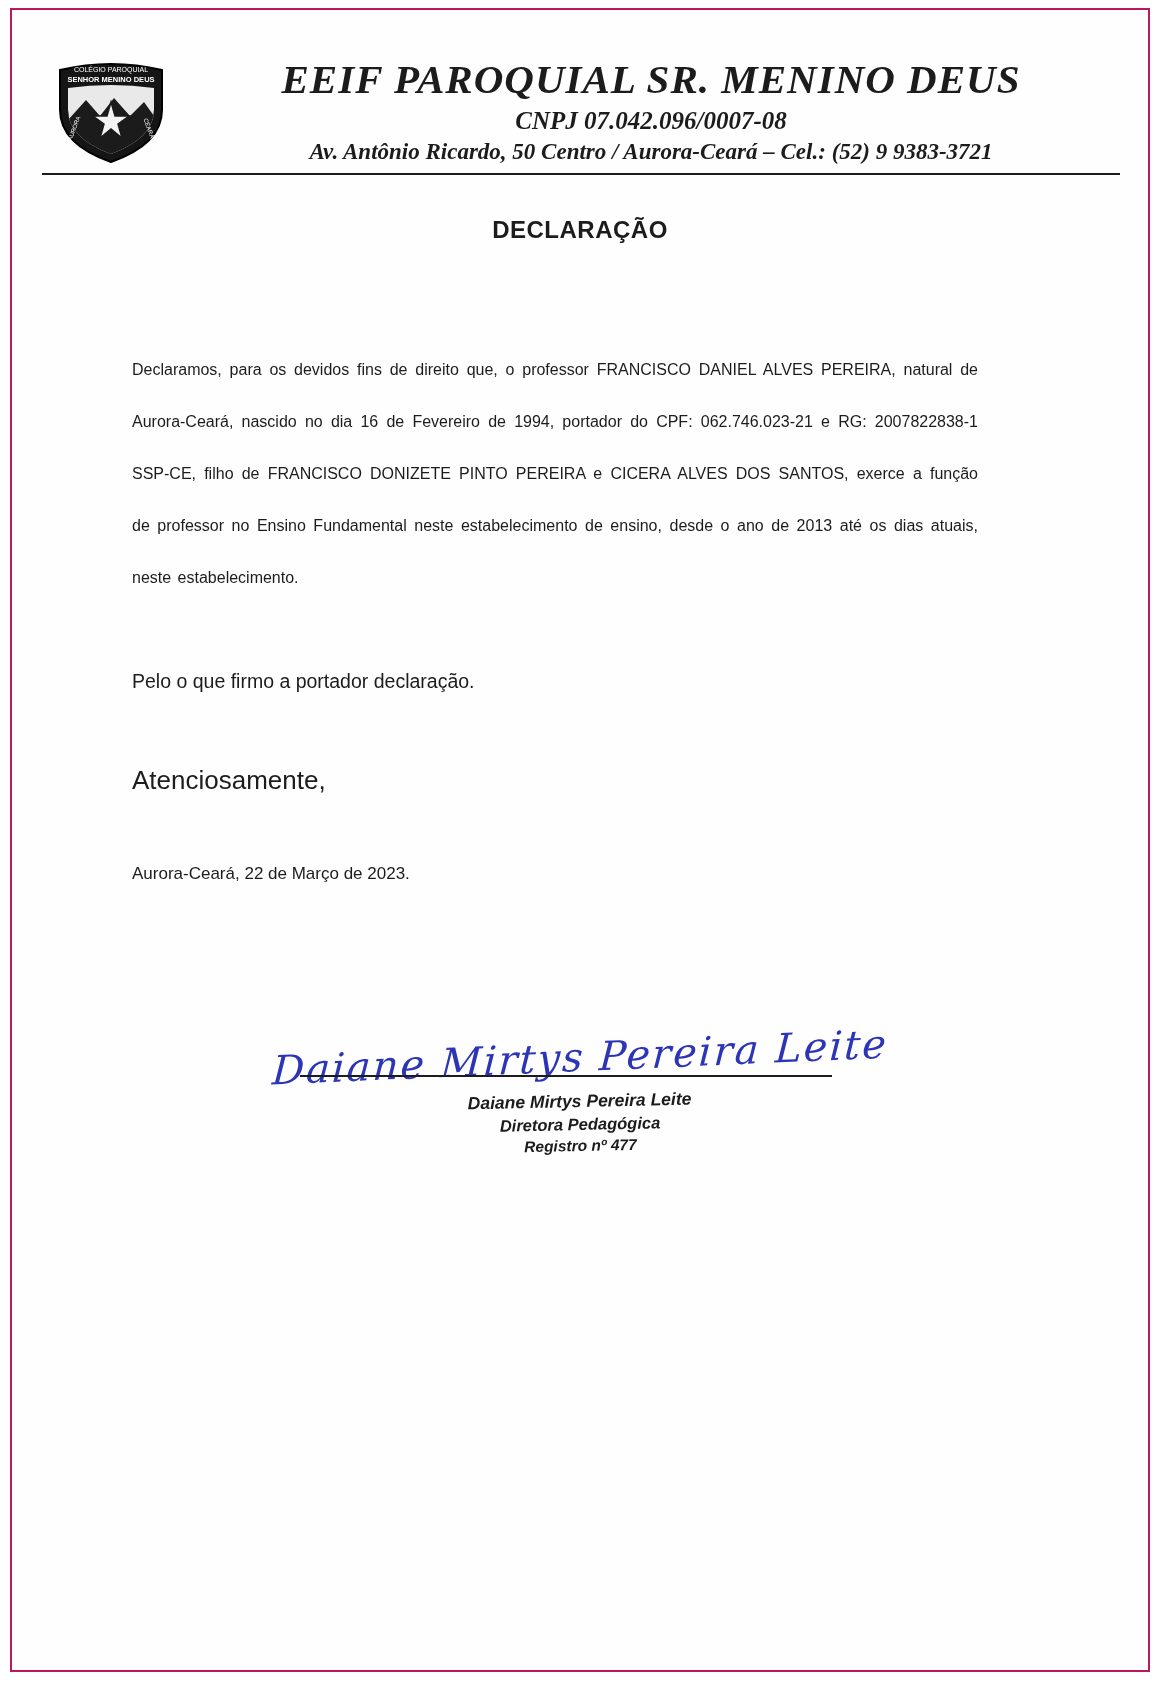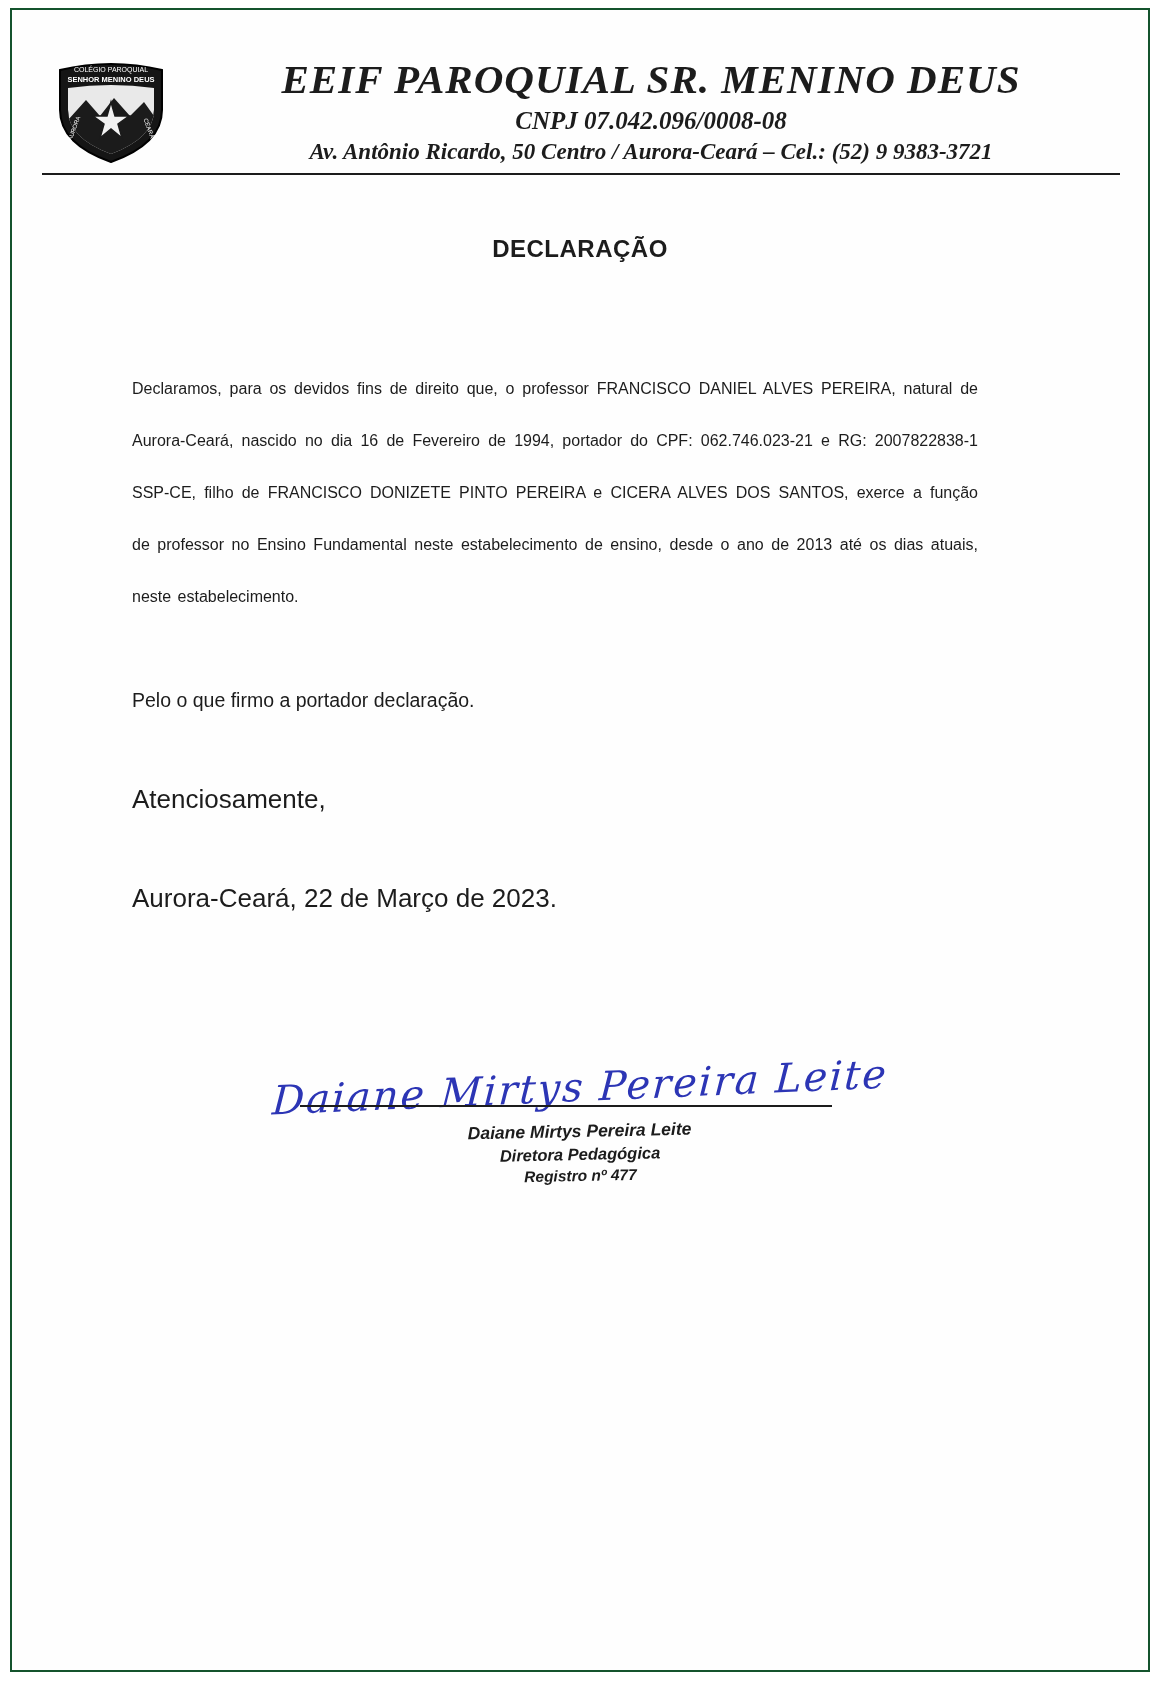--- a/index.html
+++ b/index.html
@@ -15,21 +15,21 @@
     background: #ffffff;
     overflow: hidden;
   }
   .page {
     position: absolute;
     left: 10px;
     top: 8px;
     width: 1140px;
     height: 1664px;
     box-sizing: border-box;
-    border: 2px solid #14532d;
+    border: 2px solid #be185d;
     background: #fefefe;
     color: #1c1c1c;
   }
 
   
   .header {
     display: flex;
     align-items: flex-start;
     padding: 48px 30px 0 40px;
   }
@@ -64,21 +64,21 @@
     border-top: 2.5px solid #1c1c1c;
     margin: 8px 28px 0 30px;
   }
 
   
   .doc-title {
     text-align: center;
     font-weight: bold;
     font-size: 24px;
     letter-spacing: 0.5px;
-    margin-top: 60px;
+    margin-top: 41px;
   }
   .content {
     margin: 0 170px 0 120px;
   }
   .body-par {
     margin-top: 100px;
     font-size: 16px;
     line-height: 52px;
     text-align: justify;
     word-spacing: 2px;
@@ -86,21 +86,21 @@
   .closing {
     margin-top: 66px;
     font-size: 19.5px;
   }
   .salutation {
     margin-top: 72px;
     font-size: 26px;
   }
   .date-line {
     margin-top: 68px;
-    font-size: 26px;
+    font-size: 17px;
   }
 
   
   .sig-block {
     margin-top: 150px;
     text-align: center;
   }
   .handwritten {
     display: inline-block;
     font-family: "DejaVu Serif", serif;
@@ -162,21 +162,21 @@
 
           <text x="59" y="14" text-anchor="middle" font-size="7" fill="#ffffff" font-family="Liberation Sans, sans-serif">COLÉGIO PAROQUIAL</text>
           <text x="59" y="24" text-anchor="middle" font-size="7.5" fill="#ffffff" font-weight="bold" font-family="Liberation Sans, sans-serif">SENHOR MENINO DEUS</text>
 
           <text x="24" y="71" text-anchor="middle" font-size="6" fill="#ffffff" font-family="Liberation Sans, sans-serif" transform="rotate(-70 24 71)">AURORA</text>
           <text x="95" y="71" text-anchor="middle" font-size="6" fill="#ffffff" font-family="Liberation Sans, sans-serif" transform="rotate(70 95 71)">CEARÁ</text>
         </svg>
       </div>
       <div class="header-text">
         <div class="school-name">EEIF PAROQUIAL SR. MENINO DEUS</div>
-        <div class="cnpj">CNPJ 07.042.096/0008-08</div>
+        <div class="cnpj">CNPJ 07.042.096/0007-08</div>
         <div class="address">Av. Antônio Ricardo, 50 Centro / Aurora-Ceará – Cel.: (52) 9 9383-3721</div>
       </div>
     </div>
     <hr class="header-rule">
 
     <div class="doc-title">DECLARAÇÃO</div>
 
     <div class="content">
       <p class="body-par">Declaramos, para os devidos fins de direito que, o professor FRANCISCO DANIEL ALVES PEREIRA, natural de Aurora-Ceará, nascido no dia 16 de Fevereiro de 1994, portador do CPF: 062.746.023-21 e RG: 2007822838-1 SSP-CE, filho de FRANCISCO DONIZETE PINTO PEREIRA e CICERA ALVES DOS SANTOS, exerce a função de professor no Ensino Fundamental neste estabelecimento de ensino, desde o ano de 2013 até os dias atuais, neste estabelecimento.</p>
       <p class="closing">Pelo o que firmo a portador declaração.</p>

